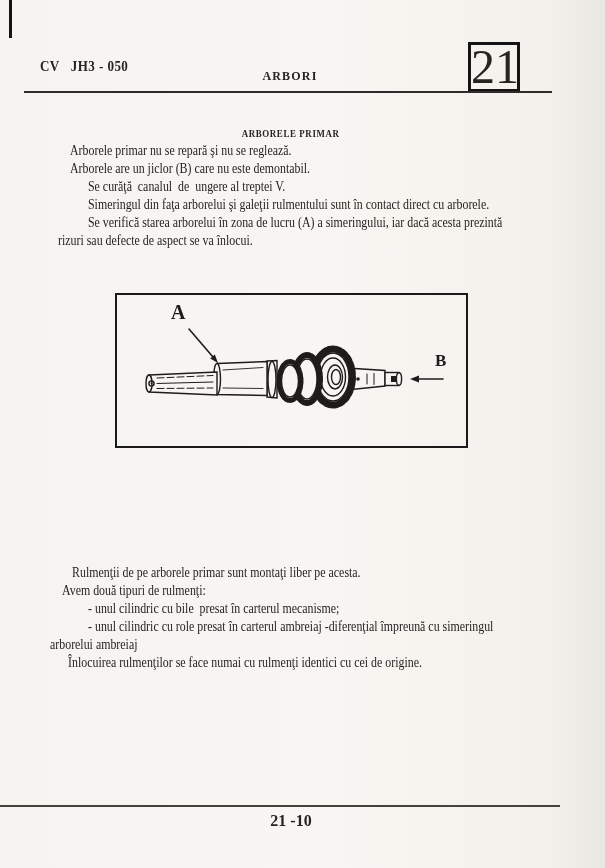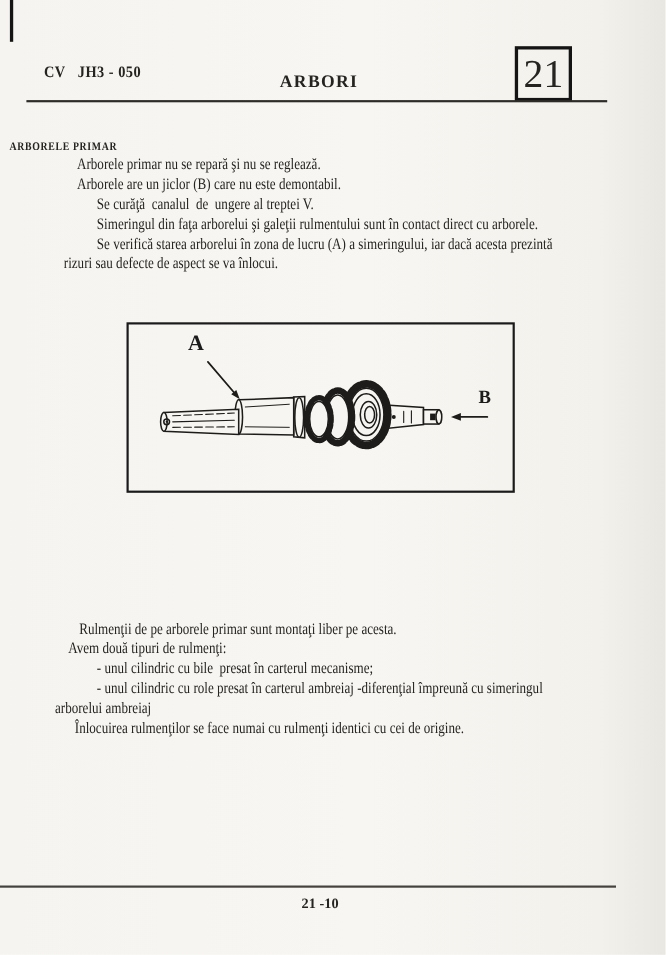--- a/index.html
+++ b/index.html
@@ -16,30 +16,30 @@
   
   .scan-mark{position:absolute;left:9px;top:0;width:3px;height:38px;background:#141414;}
 
   
   .doc-code{position:absolute;left:40px;top:58px;font-weight:bold;font-size:14.5px;
     letter-spacing:.5px;white-space:pre;transform:scaleX(.9);transform-origin:0 50%;}
   .doc-title-wrap{position:absolute;left:0;top:36px;width:580px;text-align:center;}
   .doc-title{display:inline-block;font-weight:bold;font-size:16.5px;letter-spacing:.4px;
     transform:scaleX(.9);}
   .doc-subtitle-wrap{position:absolute;left:0;top:66px;width:580px;text-align:center;}
-  .doc-subtitle{display:inline-block;font-weight:bold;font-size:16px;letter-spacing:1.2px;}
+  .doc-subtitle{display:inline-block;font-weight:bold;font-size:12px;letter-spacing:1.2px;}
   .page-box{position:absolute;left:468px;top:42px;width:46px;height:44px;
     border:3px solid #141414;text-align:center;}
-  .page-box span{font-size:36px;line-height:44px;font-family:"Liberation Serif",serif;}
+  .page-box span{font-size:48px;line-height:44px;font-family:"Liberation Serif",serif;}
   .rule{position:absolute;background:#2e2c29;}
   .rule.header{left:24px;top:91px;width:528px;height:2px;}
   .rule.footer{left:0;top:805px;width:560px;height:2px;background:#45423e;}
 
   
-  .sec-head-wrap{position:absolute;left:0;width:582px;}
+  .sec-head-wrap{position:absolute;left:0;width:582px;text-align:center;}
   .sec-head{display:inline-block;font-weight:bold;font-size:10.5px;letter-spacing:.7px;
     transform:scaleX(.85);white-space:pre;}
   .sec-head-wrap.h1{top:123px;}
   .sec-head-wrap.h2{top:518px;}
 
   
   .para{position:absolute;left:0;width:493px;}
   .para.p1{top:141px;}
   .para.p2{top:563px;font-family:Liberation Serif, serif;}
   .tline{font-size:14.5px;line-height:18px;white-space:pre;
@@ -56,21 +56,21 @@
   
   .figure{position:absolute;left:115px;top:293px;width:349px;height:151px;
     border:2px solid #1a1a1a;background:transparent;}
   .fig-label{position:absolute;font-weight:bold;font-family:"Liberation Serif",serif;color:#1c1c1c;}
   .fig-label.a{left:54px;top:6px;font-size:20px;}
   .fig-label.b{left:318px;top:56px;font-size:17px;}
   .figure svg{position:absolute;left:0;top:0;}
 
   
   .footer-ref-wrap{position:absolute;left:0;top:812px;width:582px;text-align:center;}
-  .footer-ref{display:inline-block;font-weight:bold;font-size:13px;white-space:pre;}
+  .footer-ref{display:inline-block;font-weight:bold;font-size:16px;white-space:pre;}
 </style>
 </head>
 <body>
 
 <div class="page">
 
   <div class="scan-mark"></div>
 
   <div class="doc-code">CV   JH3 - 050</div>
   <div class="doc-subtitle-wrap">

